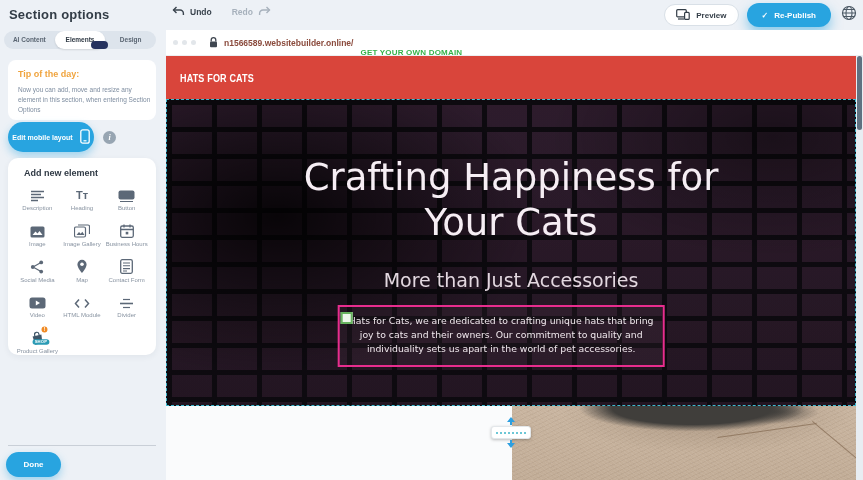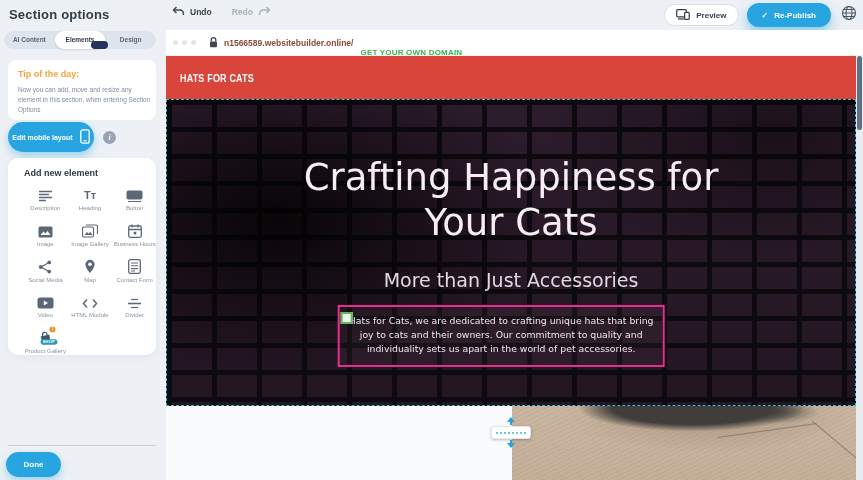--- a/index.html
+++ b/index.html
@@ -29,21 +29,21 @@
   .tip-card { position:absolute; left:8px; top:30px; width:148px; height:60px; background:#fff; border-radius:8px; }
   .tip-title { position:absolute; left:10px; top:9px; font-size:9px; font-weight:800; color:#f0a43e; }
   .tip-body { position:absolute; left:10px; top:25px; width:134px; font-size:6.5px; line-height:1.55; color:#7e8da0; }
 
   .mobile-row { position:absolute; left:8px; top:92px; display:flex; align-items:center; gap:9px; }
   .edit-mobile-btn { width:86px; height:30px; border-radius:16px; background:#28a4e0; border:none; color:#fff; font-size:7px; font-weight:700; display:flex; align-items:center; justify-content:center; gap:7px; box-shadow:0 4px 9px rgba(40,164,224,.4); cursor:pointer; font-family:inherit; }
   .info-icon { width:13px; height:13px; border-radius:50%; background:#97a5b2; color:#fff; font-size:8px; font-weight:700; font-family:"Liberation Serif",serif; font-style:italic; display:flex; align-items:center; justify-content:center; cursor:pointer; }
 
   .elements-card { position:absolute; left:8px; top:128px; width:148px; height:197px; background:#fff; border-radius:10px; box-shadow:0 2px 6px rgba(31,51,73,.06); }
   .card-title { position:absolute; left:16px; top:10px; font-size:9px; font-weight:700; color:#2f3944; }
-  .el-grid { position:absolute; left:16px; top:28px; width:132px; display:grid; grid-template-columns:repeat(3,1fr); row-gap:9px; column-gap:2px; }
+  .el-grid { position:absolute; left:8px; top:28px; width:132px; display:grid; grid-template-columns:repeat(3,1fr); row-gap:9px; column-gap:2px; }
   .el-item { display:flex; flex-direction:column; align-items:center; gap:3px; cursor:pointer; }
   .el-icon { height:16px; display:flex; align-items:flex-end; justify-content:center; color:#5c6877; position:relative; }
   .el-label { font-size:6px; color:#8893a1; text-align:center; line-height:1.3; }
   .tt-glyph { font-size:11px; font-weight:700; color:#5c6877; line-height:14px; }
   .shop-badge-dot { position:absolute; right:-4px; top:-3px; width:7px; height:7px; border-radius:50%; background:#f08a24; color:#fff; font-size:6px; line-height:7px; text-align:center; transform:scale(.85); font-weight:700; }
   .shop-pill { position:absolute; right:-9px; bottom:-1px; background:#2a9bb5; color:#fff; border-radius:4px; padding:1px 3px; font-size:6px; transform:scale(.7); font-weight:700; letter-spacing:.2px; }
 
   .sidebar-divider { position:absolute; left:8px; top:415px; width:148px; height:1px; background:#c9cfd7; }
   .done-btn { position:absolute; left:6px; top:422px; width:55px; height:25px; border-radius:13px; background:#28a4e0; border:none; color:#fff; font-size:8px; font-weight:700; box-shadow:0 4px 9px rgba(40,164,224,.4); cursor:pointer; font-family:inherit; }
 

